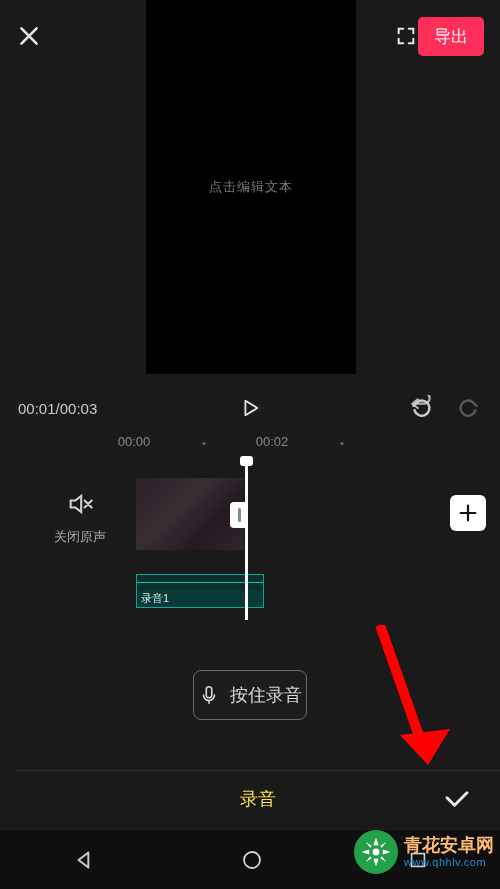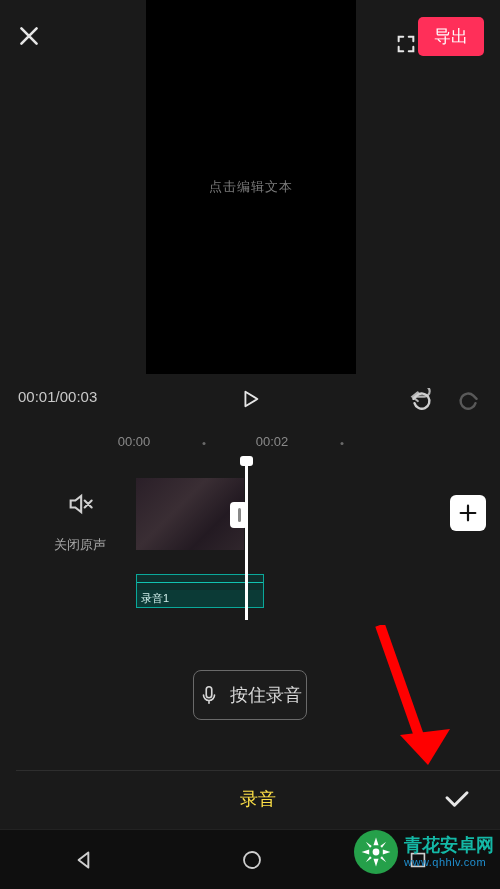--- a/index.html
+++ b/index.html
@@ -13,21 +13,21 @@
   .topbar {
     position: absolute;
     top: 0; left: 0; right: 0;
     height: 72px;
     display: flex;
     align-items: center;
     justify-content: space-between;
     padding: 0 16px;
     z-index: 5;
   }
-  .topbar-right { display: flex; align-items: flex-end; }
+  .topbar-right { display: flex; align-items: center; }
   .expand-btn { width: 24px; height: 24px; display:flex; align-items:center; justify-content:center; }
   .export-btn {
     background: #ff2f59;
     color: #fff;
     padding: 8px 16px;
     border-radius: 5px;
     font-size: 17px;
     font-weight: 500;
   }
   .preview {
@@ -42,21 +42,21 @@
   .preview-text {
     color: #7a7a7a;
     font-size: 13px;
     letter-spacing: 1px;
   }
   .playbar {
     position: absolute;
     top: 388px; left: 0; right: 0;
     height: 40px;
     display: flex;
-    align-items: flex-start;
+    align-items: center;
     padding: 0 18px;
     color: #c9c9c9;
     font-size: 15px;
   }
   .playbar .time { flex: 0 0 auto; }
   .playbar .play { margin: 0 auto; position:absolute; left:50%; transform:translateX(-50%);}
   .playbar .history { display:flex; gap:22px; margin-left:auto;}
   .ruler {
     position: absolute;
     top: 434px; left: 0; right: 0;
@@ -71,21 +71,21 @@
     top: 460px; left: 0; right: 0;
     height: 160px;
   }
   .mute-col {
     position: absolute;
     left: 44px; top: 30px;
     width: 72px;
     text-align: center;
     color: #c8c8c8;
   }
-  .mute-col .label { font-size: 13px; margin-top: 18px; color:#aaa;}
+  .mute-col .label { font-size: 13px; margin-top: 10px; color:#aaa;}
   .tracks {
     position: absolute;
     left: 136px; top: 18px;
     width: 320px;
     height: 130px;
   }
   .video-clip {
     position: absolute;
     top: 0; left: 0;
     width: 108px; height: 72px;
@@ -209,21 +209,21 @@
   }
   .wm-logo {
     width:44px; height:44px;
     background:#25a04a;
     border-radius:50%;
     position:relative;
     display:flex; align-items:center; justify-content:center;
   }
   .wm-logo svg{width:34px;height:34px;}
   .wm-text { line-height:1.1; }
-  .wm-text .cn { color:#14b8a6; font-size:18px; font-weight:700;}
+  .wm-text .cn { color:#fdba74; font-size:18px; font-weight:700;}
   .wm-text .en { color:#1f8fcf; font-size:11px; letter-spacing:0.5px;}
   svg{display:block;}
 </style>
 </head>
 <body>
 
 <div class="topbar">
   <div>
     <svg width="26" height="26" viewBox="0 0 24 24">
       <path d="M5 5 L19 19 M19 5 L5 19" stroke="#e6e6e6" stroke-width="2.4" stroke-linecap="round"></path>

